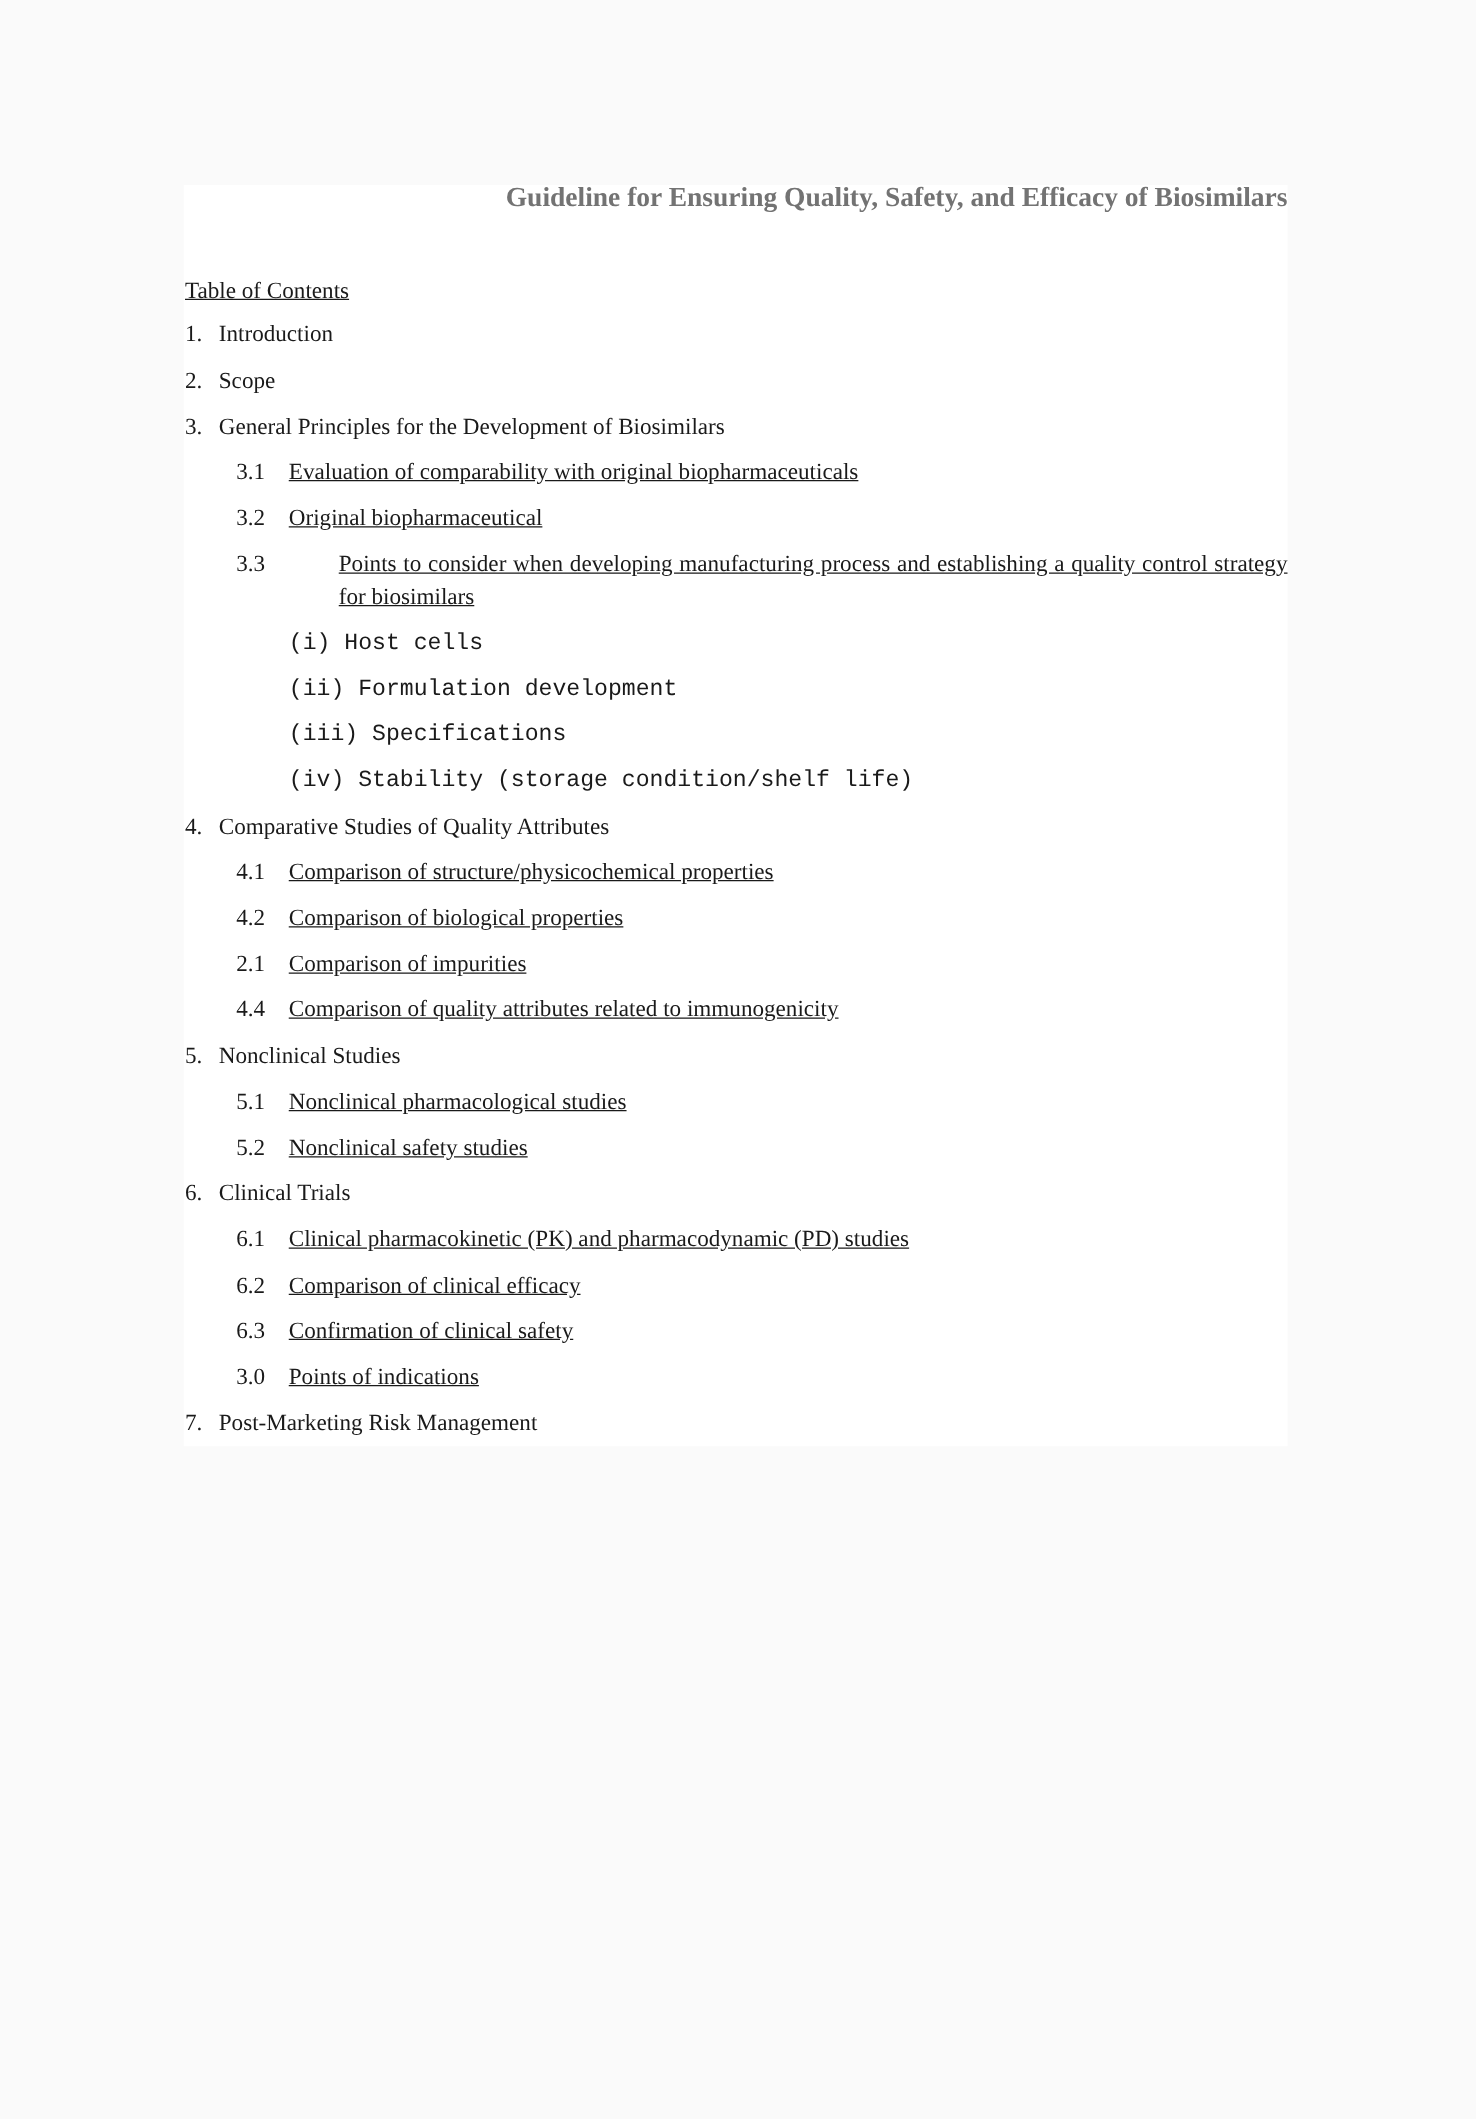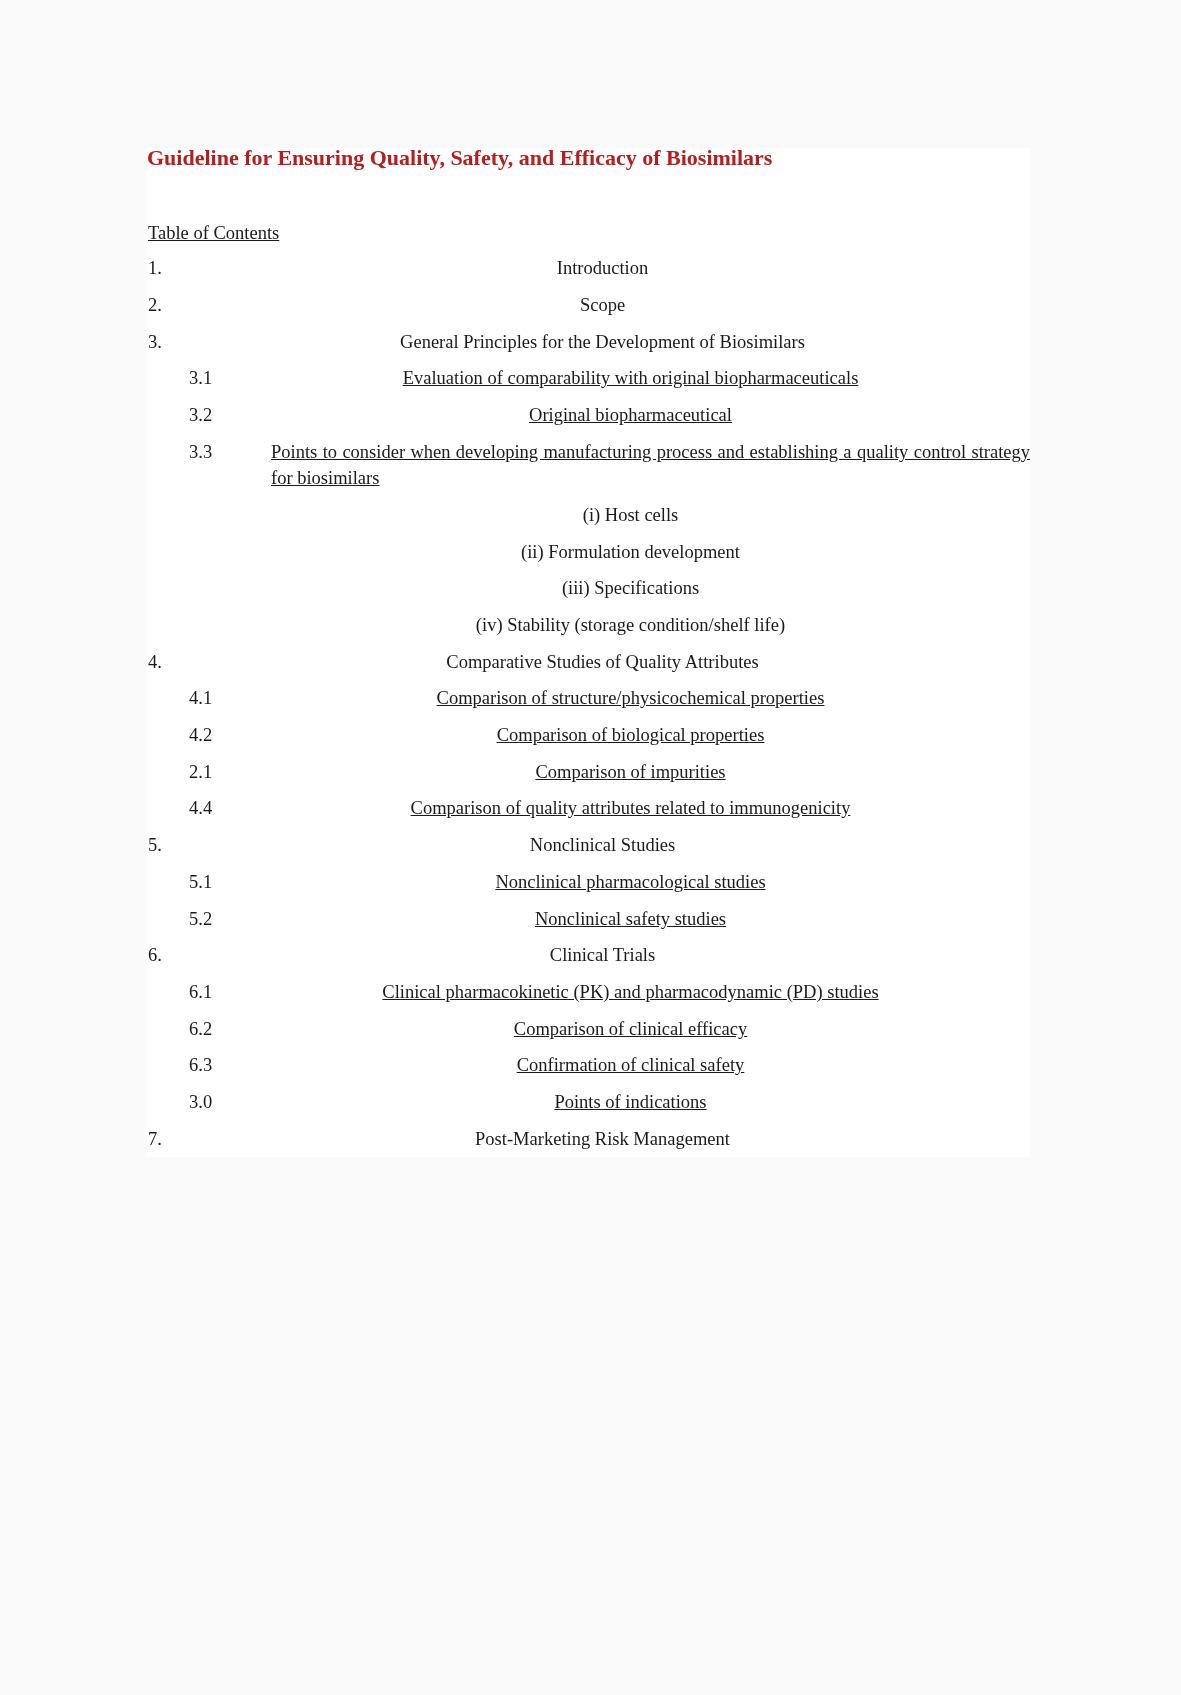--- a/index.html
+++ b/index.html
@@ -21,25 +21,25 @@
       top: 148px;
       width: 883px;
       height: 1009px;
       background: #ffffff;
     }
     .title {
       position: absolute;
       left: 0;
       top: 0;
       width: 883px;
-      text-align: left;
+      text-align: right;
       font-weight: bold;
       font-size: 22px;
       line-height: 20px;
-      color: #b91c1c;
+      color: #737373;
       margin: 0;
     }
     .toc-heading {
       position: absolute;
       left: 1px;
       top: 75px;
       font-size: 18.5px;
       line-height: 20px;
       text-decoration: underline;
     }
@@ -59,27 +59,26 @@
       font-size: 18.5px;
       line-height: 26px;
     }
     .toc-row .num {
       position: absolute;
       top: 0;
     }
     .toc-row .txt {
       position: absolute;
       top: 0;
-      text-align: center;
     }
     .lvl1 .num { left: 1px; }
     .lvl1 .txt { left: 28px; right: 0; }
     .lvl2 .num { left: 42px; }
     .lvl2 .txt { left: 84px; right: 0; text-decoration: underline; }
-    .lvl3 .txt { left: 84px; right: 0; }
+    .lvl3 .txt { left: 84px; right: 0; font-family: Liberation Mono, monospace; }
     .wrap .txt {
       text-align: justify;
       text-align-last: left;
       margin-left: 40px;
     }
   </style>
 </head>
 <body>
 
 <div class="page-block">

